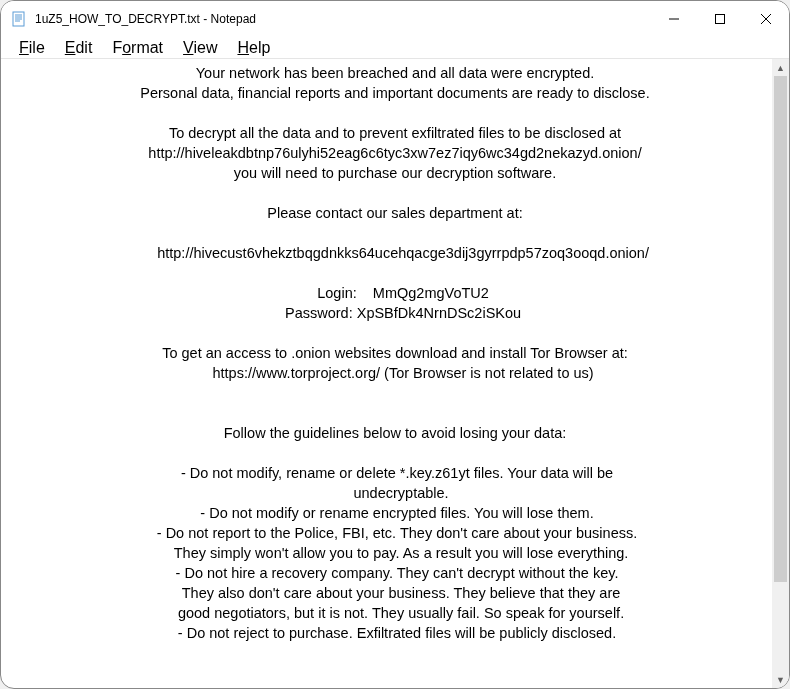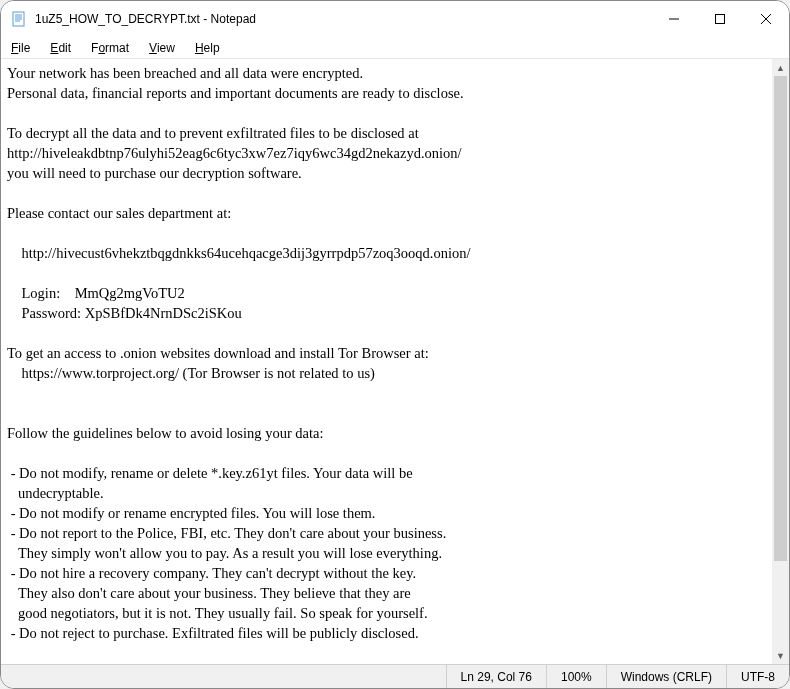--- a/index.html
+++ b/index.html
@@ -51,42 +51,42 @@
       display: flex;
       align-items: center;
       justify-content: center;
       font-size: 10px;
       color: #000;
       cursor: pointer;
     }
     .menubar {
       height: 22px;
       display: flex;
-      align-items: center;
-      padding: 0 0;
-      font-size: 12px;
+      padding: 0 8px;
+      font-size: 16px;
       color: #000;
       border-bottom: 1px solid #e5e5e5;
     }
     .menu-item {
       padding: 2px 10px;
       cursor: pointer;
     }
     .menu-item .underline { text-decoration: underline; }
     .content {
       flex: 1;
       padding: 4px 6px;
-      font-family: Liberation Serif, serif;
+      font-family: Liberation Sans, sans-serif;
       font-size: 14.5px;
       line-height: 1.38;
       white-space: pre-wrap;
       color: #000;
       overflow-x: auto;
       overflow-y: hidden;
       position: relative;
+      text-align: center;
     }
     .scrollbar-v {
       position: absolute;
       right: 0;
       top: 0;
       bottom: 0;
       width: 17px;
       background: #f0f0f0;
       display: flex;
       flex-direction: column;
@@ -208,20 +208,13 @@
  - Do not reject to purchase. Exfiltrated files will be publicly disclosed.</div>
     <div class="scrollbar-v">
       <div class="sb-arrow">▲</div>
       <div class="sb-track">
         <div class="sb-thumb"></div>
       </div>
       <div class="sb-arrow">▼</div>
     </div>
   </div>
 
-  <div class="statusbar">
-    <div class="status-spacer"></div>
-    <div class="status-cell">Ln 29, Col 76</div>
-    <div class="status-cell">100%</div>
-    <div class="status-cell">Windows (CRLF)</div>
-    <div class="status-cell">UTF-8</div>
-  </div>
 </div>
 
 </body></html>

